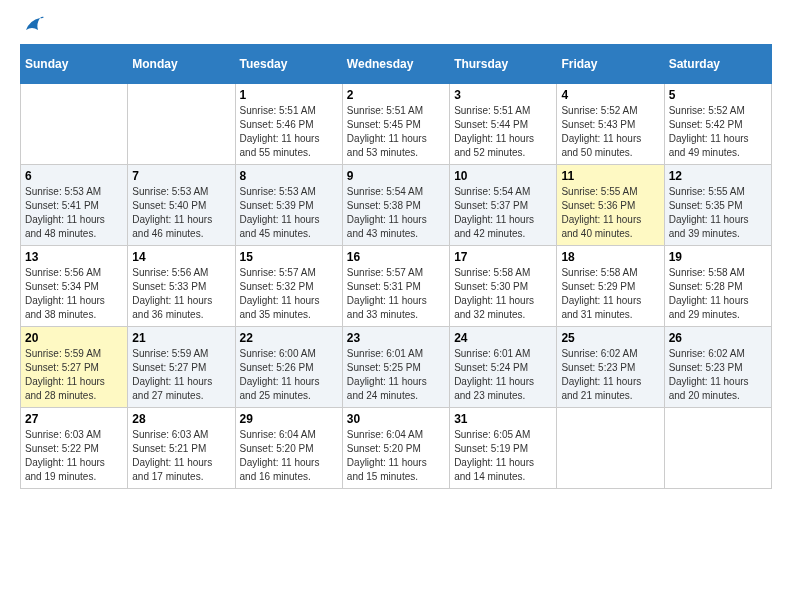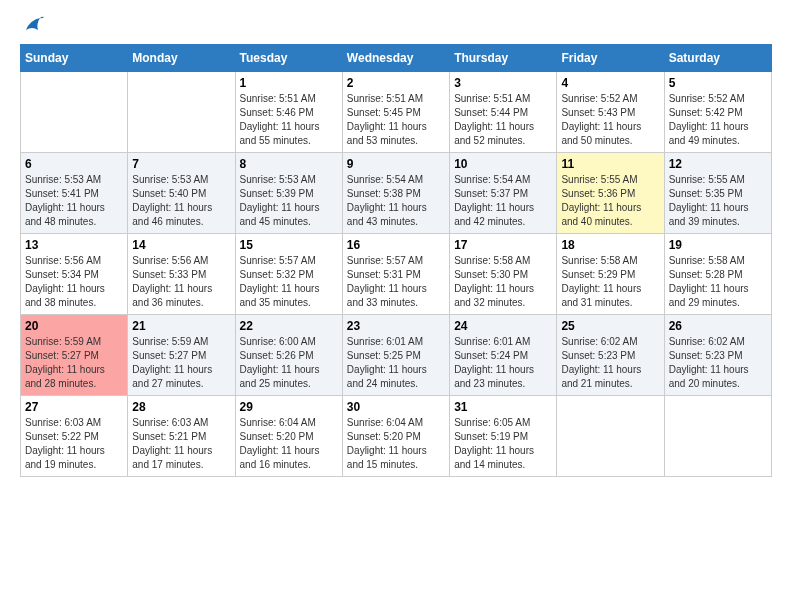--- a/index.html
+++ b/index.html
@@ -49,21 +49,21 @@
       font-weight: normal;
     }
     .calendar {
       width: 100%;
       border-collapse: collapse;
       font-size: 11px;
     }
     .calendar th {
       background-color: #2d7cc1;
       color: #fff;
-      padding: 6px 4px;
+      padding: 12px 4px;
       text-align: left;
       font-size: 12px;
       font-weight: bold;
       border: 1px solid #2d7cc1;
     }
     .calendar td {
       border: 1px solid #ccc;
       vertical-align: top;
       padding: 4px;
       width: 14.28%;
@@ -240,21 +240,21 @@
 Daylight: 11 hours and 31 minutes.</div>
         </td>
         <td style="background-color: rgb(255, 255, 255);">
           <span class="day-number">19</span>
           <div class="day-info">Sunrise: 5:58 AM
 Sunset: 5:28 PM
 Daylight: 11 hours and 29 minutes.</div>
         </td>
       </tr>
       <tr>
-        <td style="background-color: #fca5a5;">
+        <td style="background-color: #fef9c3;">
           <span class="day-number">20</span>
           <div class="day-info">Sunrise: 5:59 AM
 Sunset: 5:27 PM
 Daylight: 11 hours and 28 minutes.</div>
         </td>
         <td style="background-color: rgb(240, 244, 248);">
           <span class="day-number">21</span>
           <div class="day-info">Sunrise: 5:59 AM
 Sunset: 5:27 PM
 Daylight: 11 hours and 27 minutes.</div>

